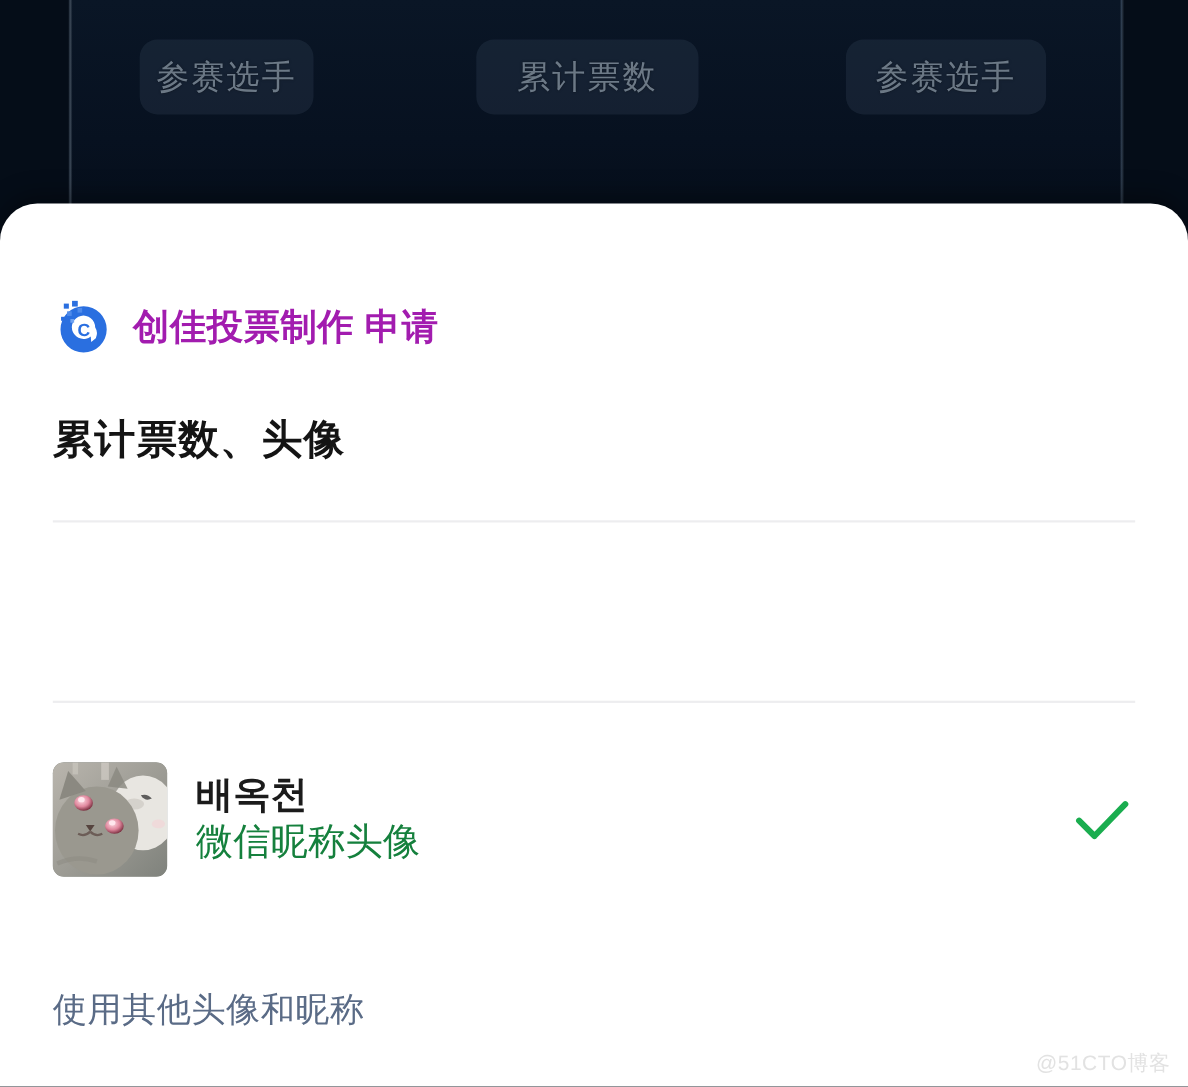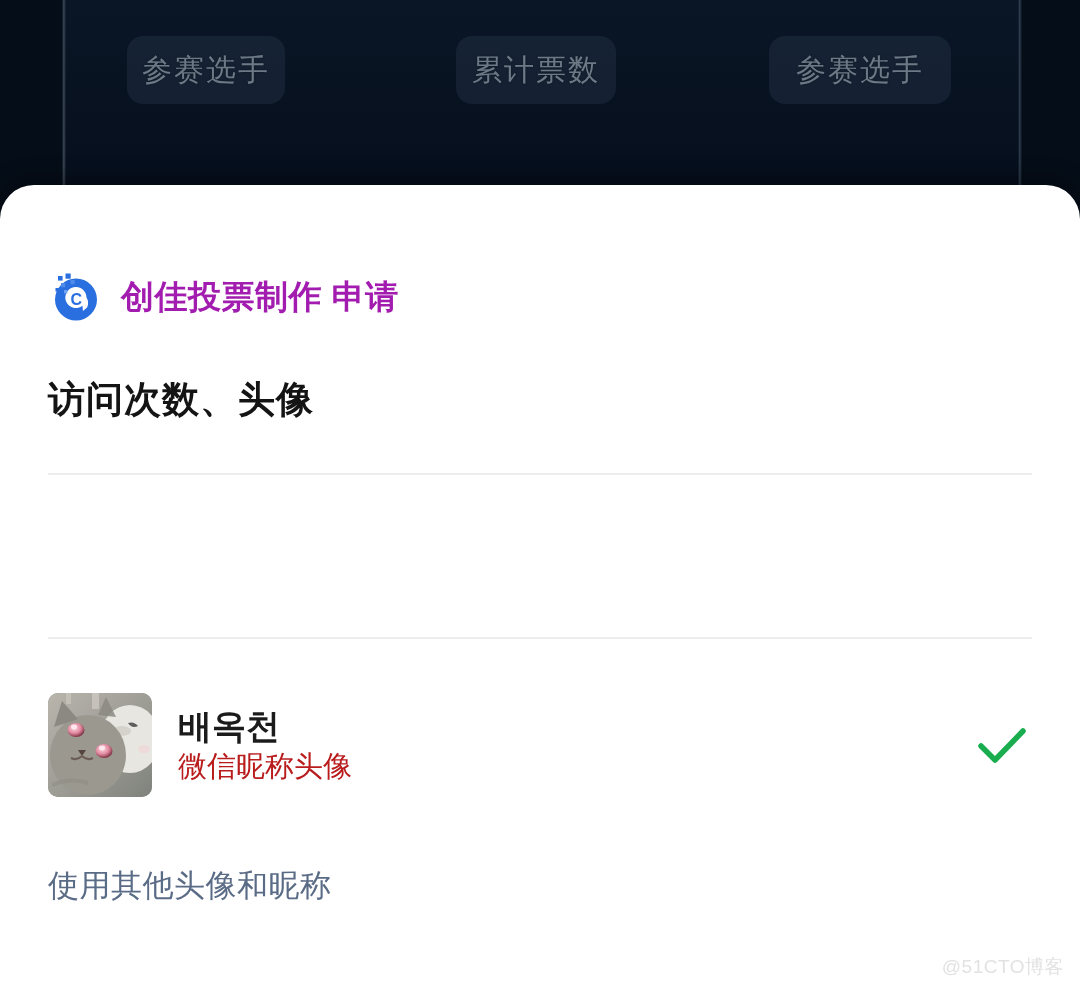--- a/index.html
+++ b/index.html
@@ -61,21 +61,21 @@
     background: rgba(126,150,178,0.115);
     display: flex;
     align-items: center;
     justify-content: center;
     color: rgba(196,212,229,0.52);
     font-size: 30px;
     letter-spacing: 2px;
     text-shadow: 0 0 2px rgba(0,0,0,0.5);
   }
   .pill-1 { left: 127px;  width: 158px; }
-  .pill-2 { left: 456px;  width: 160px; }
+  .pill-2 { left: 433px;  width: 202px; }
   .pill-3 { left: 769px;  width: 182px; }
 
   
   .sheet {
     position: absolute;
     left: 0;
     top: 185px;
     width: 1080px;
     height: 803px;
     background: #ffffff;
@@ -155,36 +155,36 @@
     justify-content: center;
     gap: 6px;
   }
   .profile-name {
     font-size: 34px;
     font-weight: bold;
     color: #1b1b1b;
     line-height: 1.05;
   }
   .profile-sub {
-    font-size: 29px;
-    color: #b91c1c;
+    font-size: 34px;
+    color: #15803d;
     line-height: 1.05;
   }
   .check-icon {
     margin-left: auto;
     width: 60px;
     height: 60px;
     flex: none;
   }
 
   
   .other-link {
     position: absolute;
     left: 48px;
-    top: 680px;
+    top: 712px;
     font-size: 31px;
     color: #5a6b86;
     letter-spacing: 0.5px;
   }
 
   
   .watermark {
     position: absolute;
     right: 16px;
     bottom: 8px;
@@ -222,21 +222,21 @@
         <rect x="17.5" y="4.5" width="5.2" height="5.2" fill="#2a6fe0"></rect>
         <rect x="22.5" y="11" width="4.2" height="4.2" fill="#4f8bea"></rect>
         <rect x="13" y="14" width="4.2" height="4.2" fill="#4f8bea"></rect>
         <rect x="7.5" y="19" width="3.6" height="3.6" fill="#2a6fe0"></rect>
         <rect x="16" y="21" width="3.4" height="3.4" fill="#6fa2f0"></rect>
       </svg>
     </div>
     <div class="app-title">创佳投票制作 申请</div>
   </div>
 
-  <div class="scope-title">访问次数、头像</div>
+  <div class="scope-title">累计票数、头像</div>
 
   <div class="divider divider-top"></div>
 
   <div class="profile-row">
     <div class="avatar">
       <svg width="104" height="104" viewBox="0 0 104 104" aria-hidden="true">
         <defs>
           <linearGradient id="bgCat" x1="0" y1="0" x2="1" y2="1">
             <stop offset="0%" stop-color="#b9b5ad"></stop>
             <stop offset="55%" stop-color="#9b9a93"></stop>

